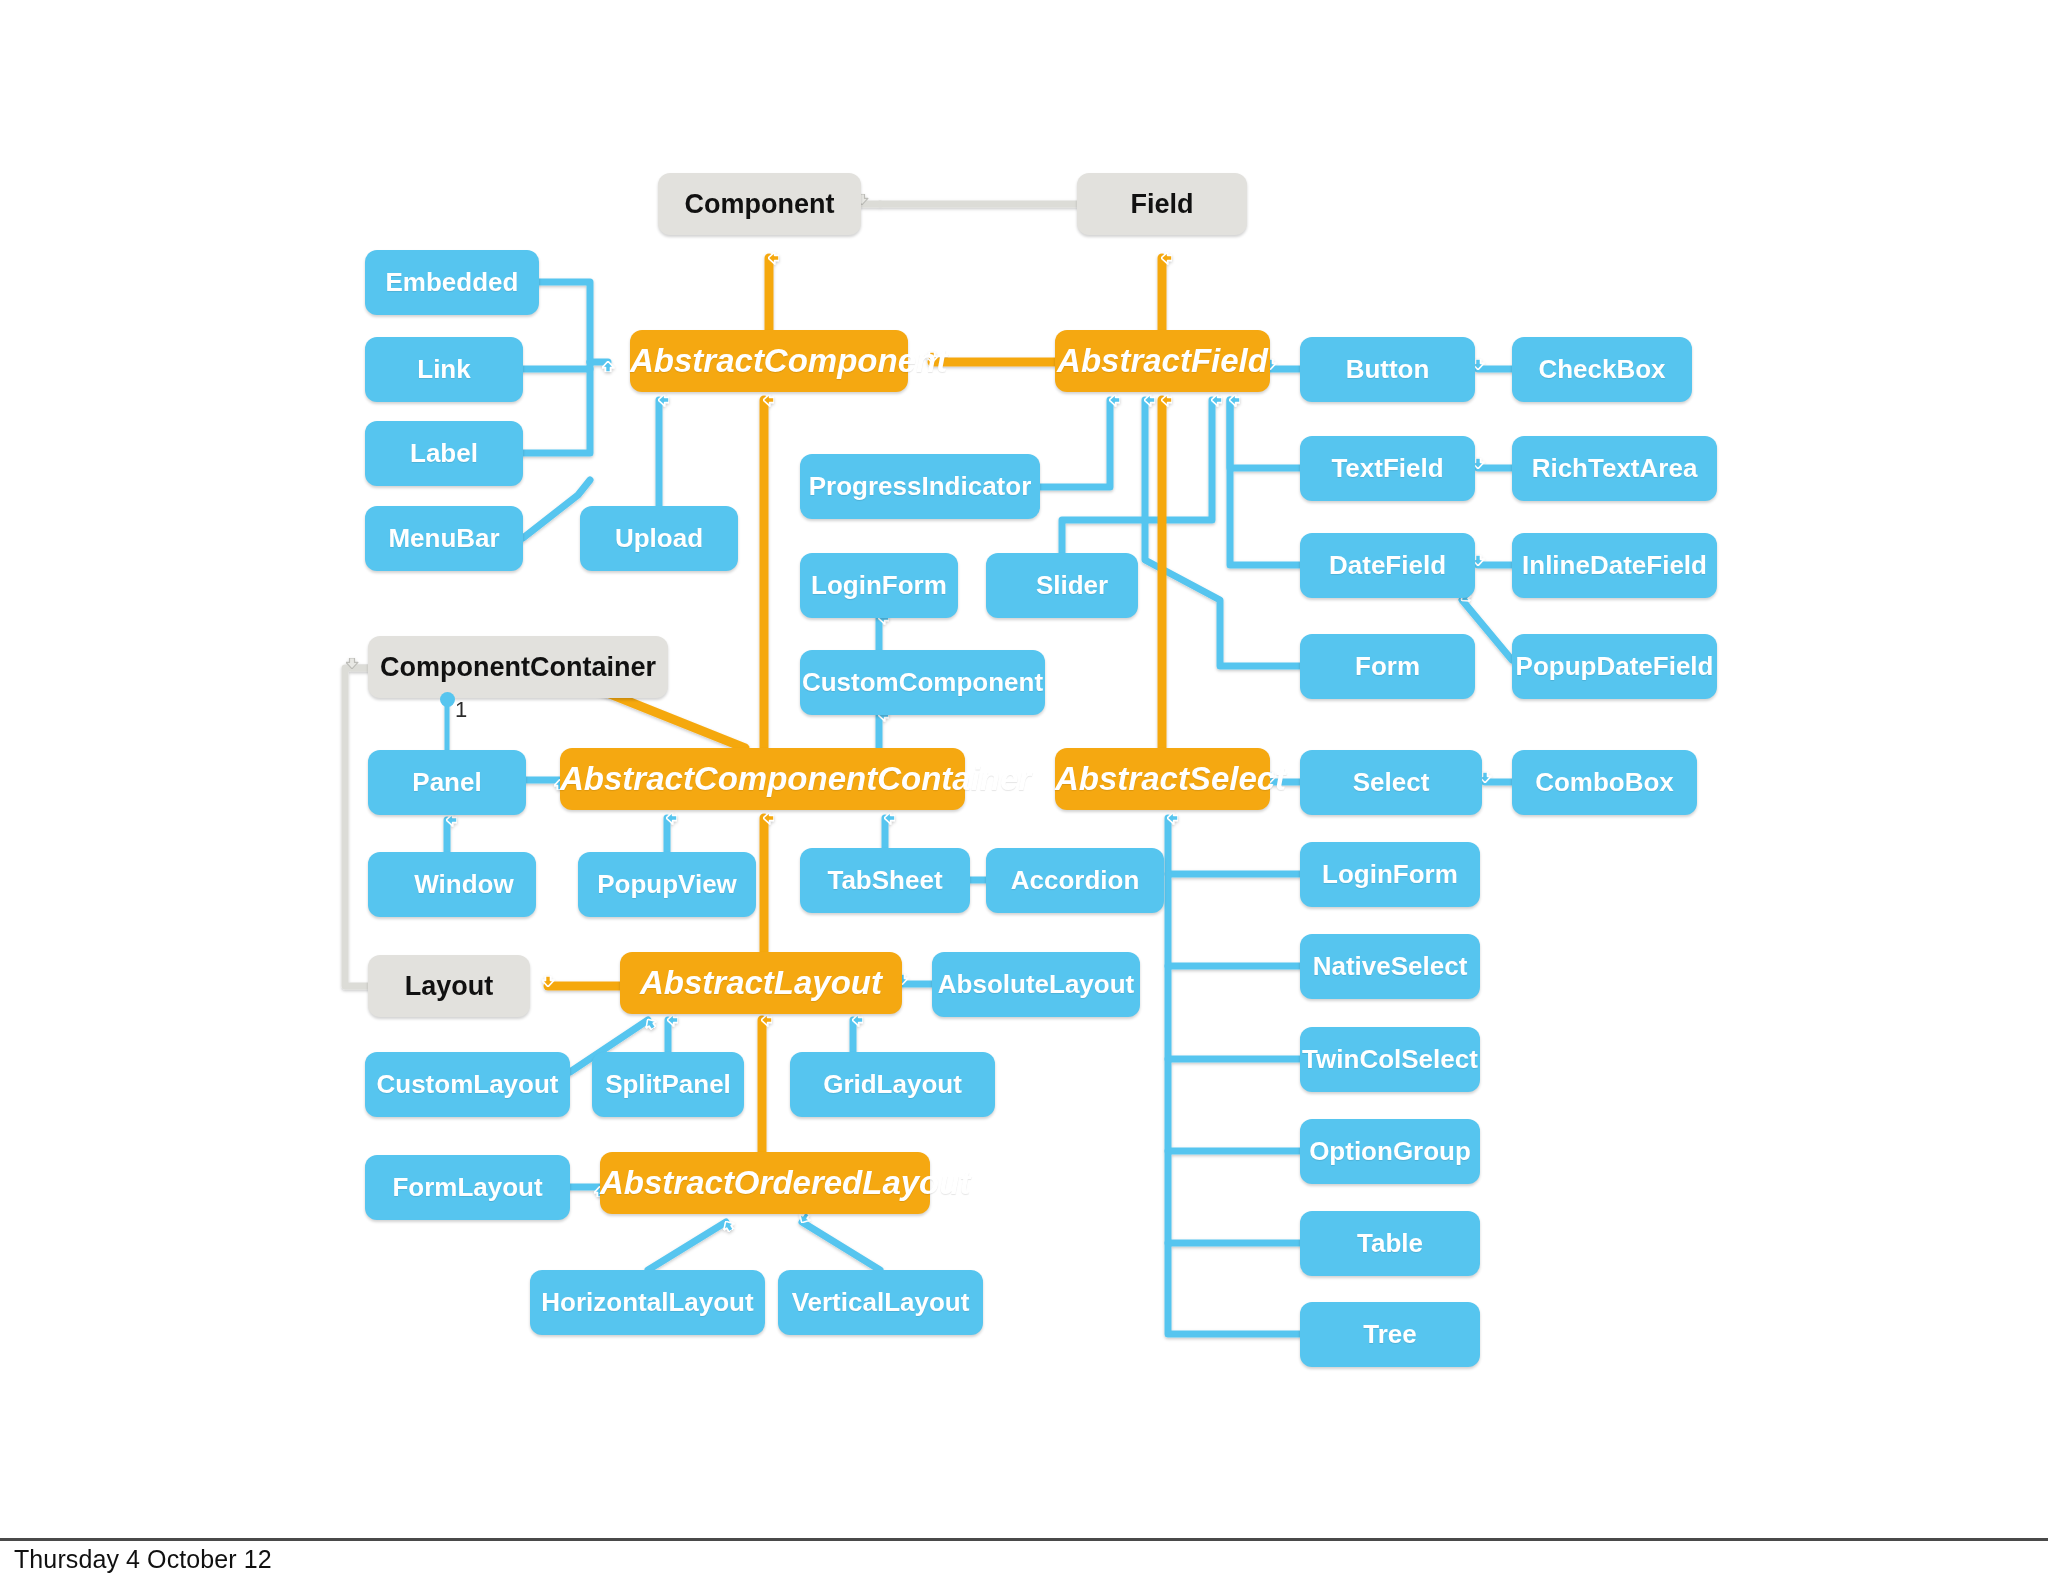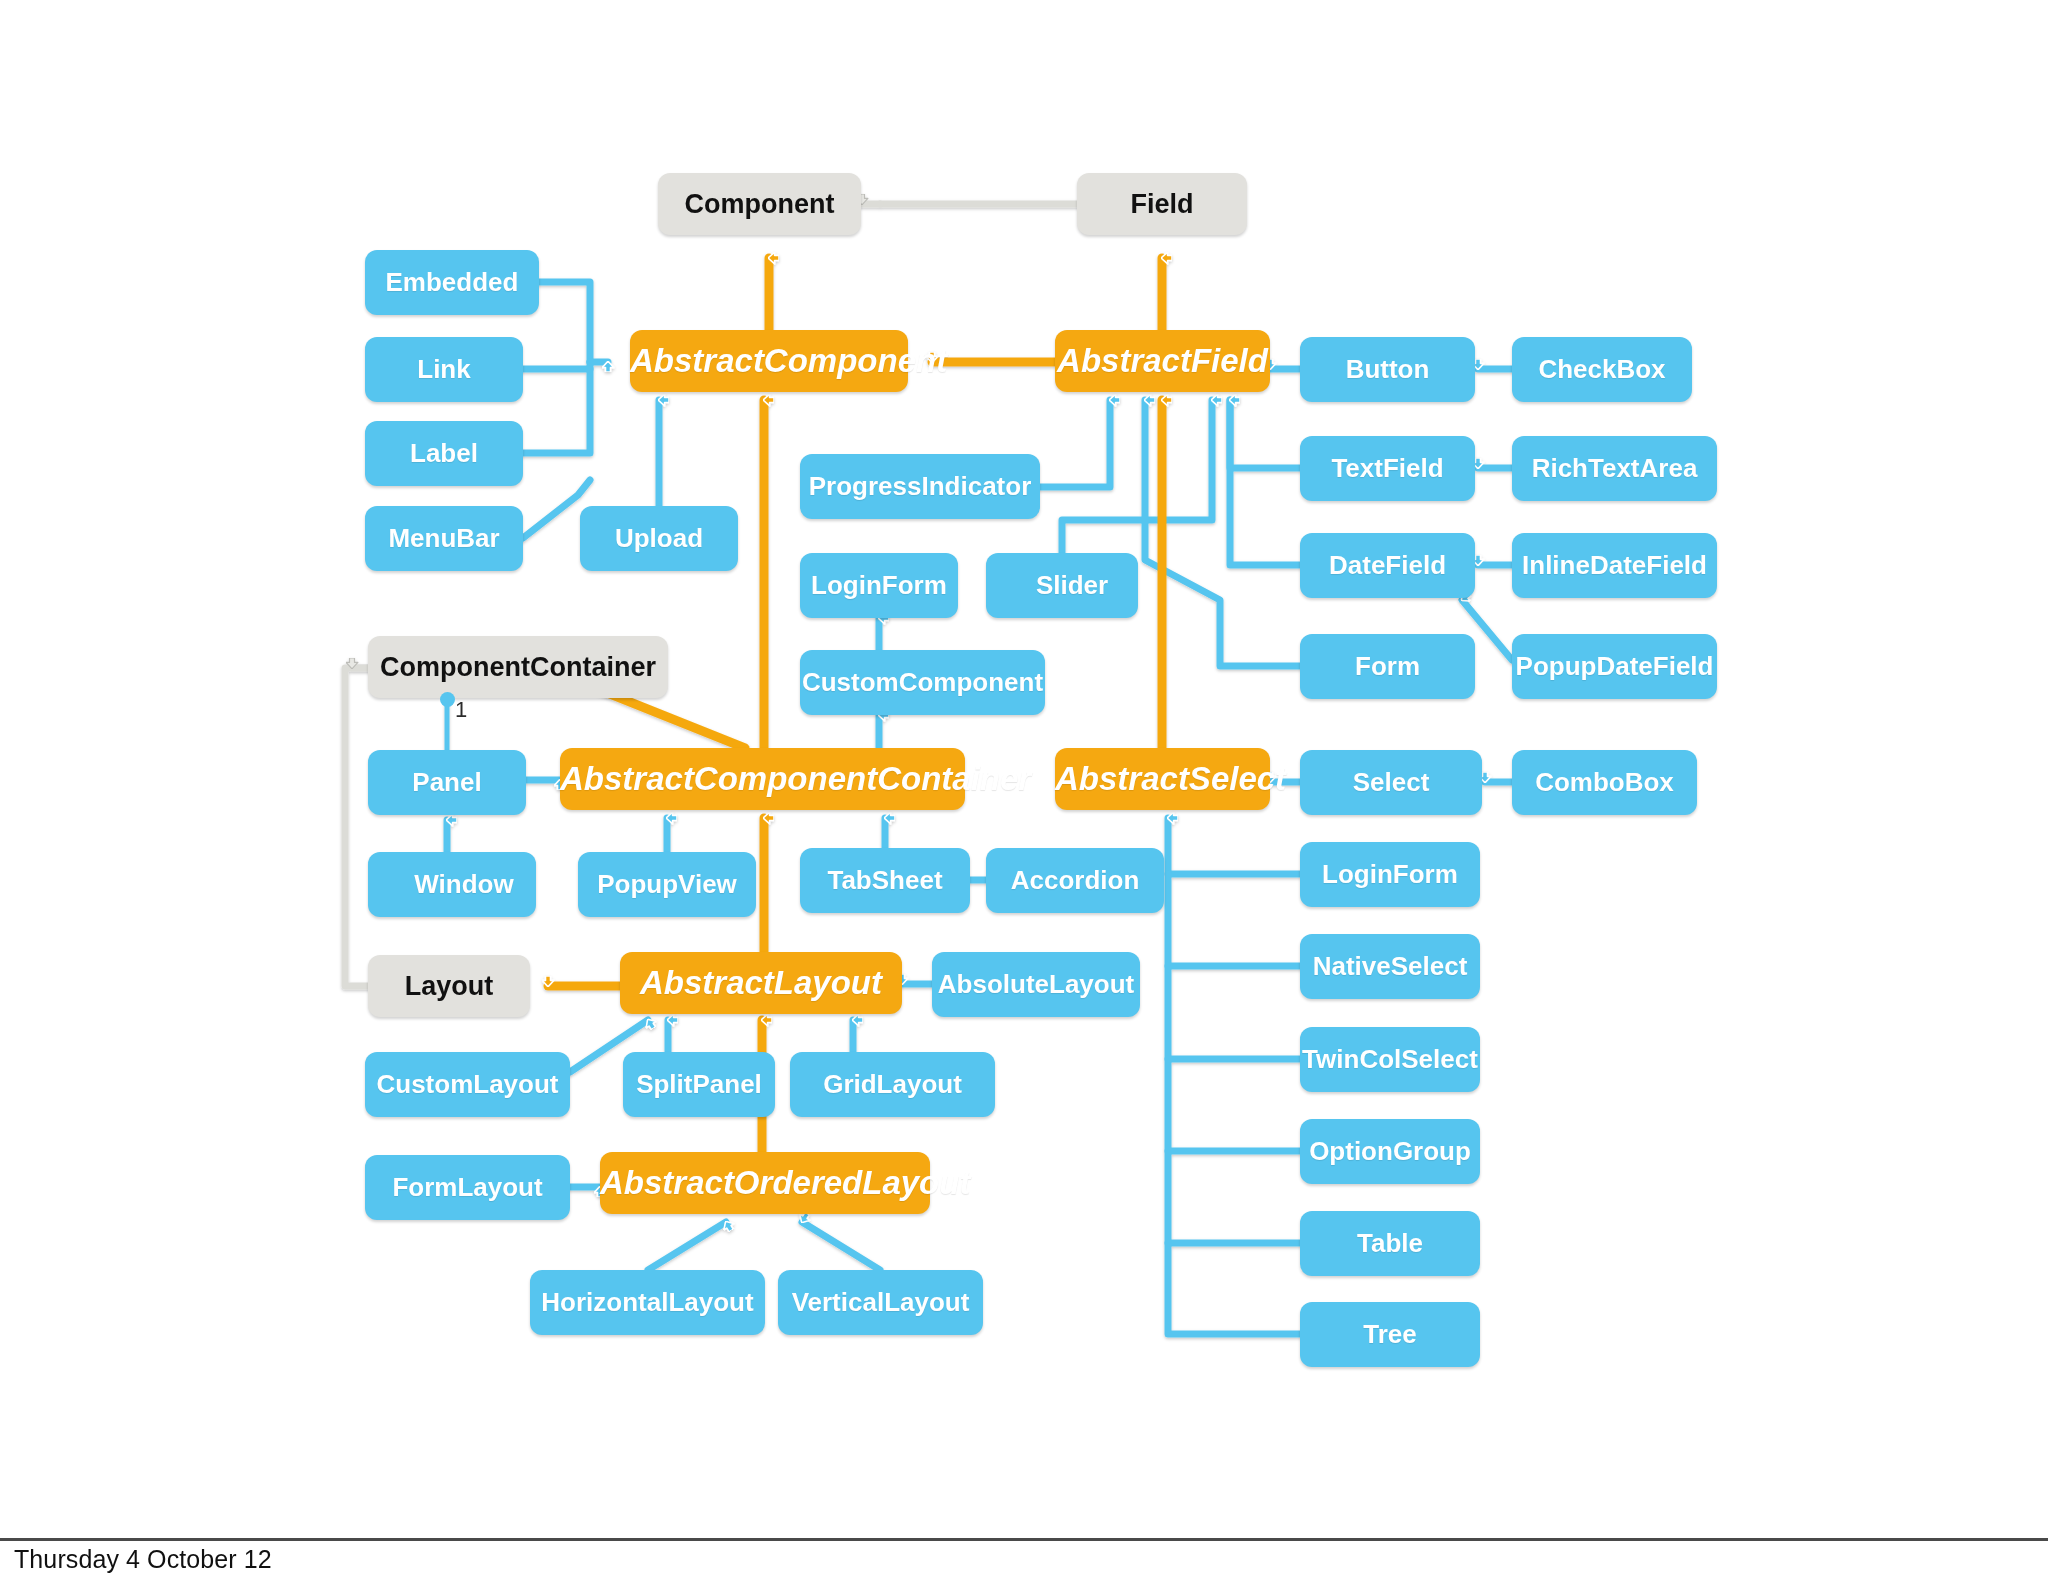--- a/index.html
+++ b/index.html
@@ -269,21 +269,21 @@
     </div>
   <div class="node orange" style="left:620px;top:952px;width:282px;height:62px;">
       <span class="lbl">AbstractLayout</span>
     </div>
   <div class="node blue" style="left:932px;top:952px;width:208px;height:65px;">
       <span class="lbl">AbsoluteLayout</span>
     </div>
   <div class="node blue" style="left:365px;top:1052px;width:205px;height:65px;">
       <span class="lbl">CustomLayout</span>
     </div>
-  <div class="node blue" style="left:592px;top:1052px;width:152px;height:65px;margin-left:31px;">
+  <div class="node blue" style="left:592px;top:1052px;width:152px;height:65px;">
       <span class="lbl">SplitPanel</span>
     </div>
   <div class="node blue" style="left:790px;top:1052px;width:205px;height:65px;">
       <span class="lbl">GridLayout</span>
     </div>
   <div class="node blue" style="left:365px;top:1155px;width:205px;height:65px;">
       <span class="lbl">FormLayout</span>
     </div>
   <div class="node orange" style="left:600px;top:1152px;width:330px;height:62px;">
       <span class="lbl">AbstractOrderedLayout</span>

